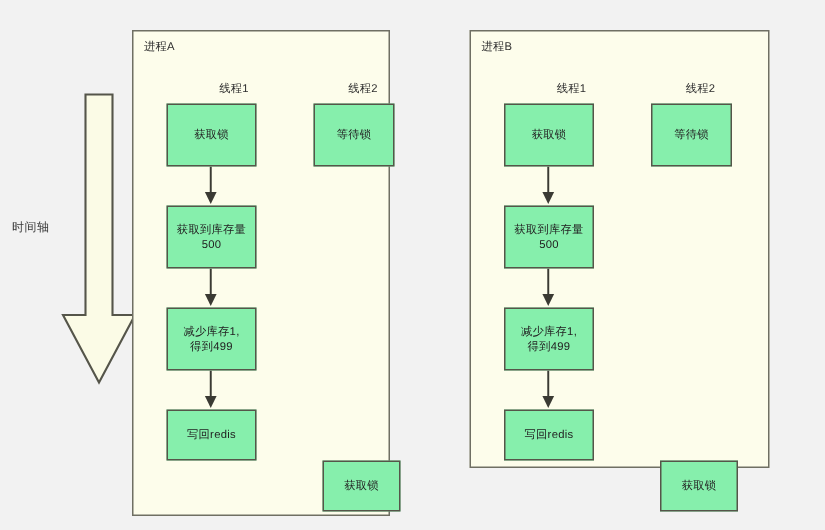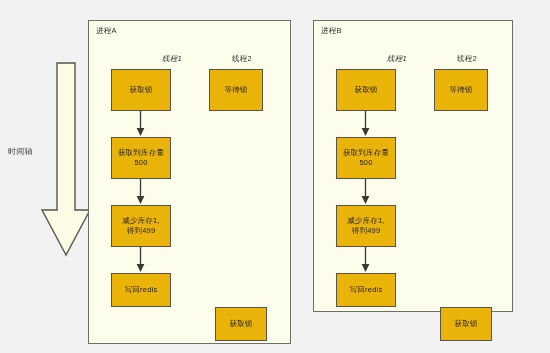--- a/index.html
+++ b/index.html
@@ -46,21 +46,21 @@
   
   .process-panel {
     position: absolute;
     background: #fdfdeb;
     border: 1.5px solid #6f6f63;
     box-sizing: border-box;
   }
   #panel-a {
     left: 88px;
     top: 20px;
-    width: 203px;
+    width: 172px;
     height: 324px;
   }
   #panel-b {
     left: 313px;
     top: 20px;
     width: 200px;
     height: 292px;
   }
   .panel-title {
     position: absolute;
@@ -71,37 +71,37 @@
     line-height: 1;
     letter-spacing: 0.2px;
   }
 
   
   .thread-col {
     position: absolute;
     top: 34px;
     width: 90px;
   }
-  .col-left  { left: 38px; font-style: italic; }
+  .col-left  { left: 22px; }
   .col-right { left: 108px; }
 
   .thread-title {
     width: 100%;
     text-align: center;
     font-size: 7.5px;
     color: #2e2e2e;
     line-height: 1;
     margin-bottom: 5px;
     letter-spacing: 0.2px;
   }
 
   
   .step-box {
     position: absolute;
-    background: #eab308;
+    background: #86efac;
     border: 1.2px solid #555549;
     box-sizing: border-box;
     display: flex;
     align-items: center;
     justify-content: center;
     text-align: center;
     font-size: 7.5px;
     color: #222;
     line-height: 1.35;
     letter-spacing: 0.2px;

